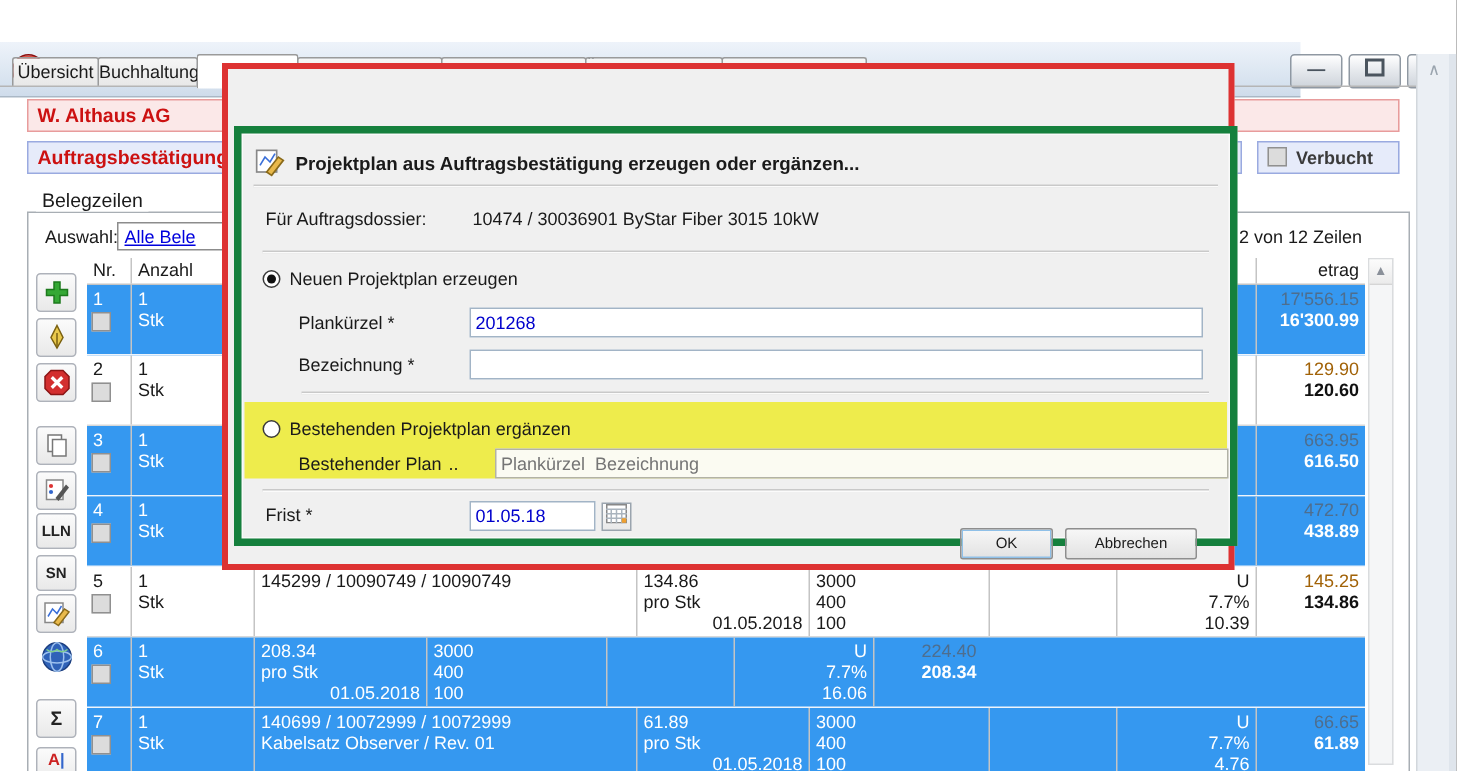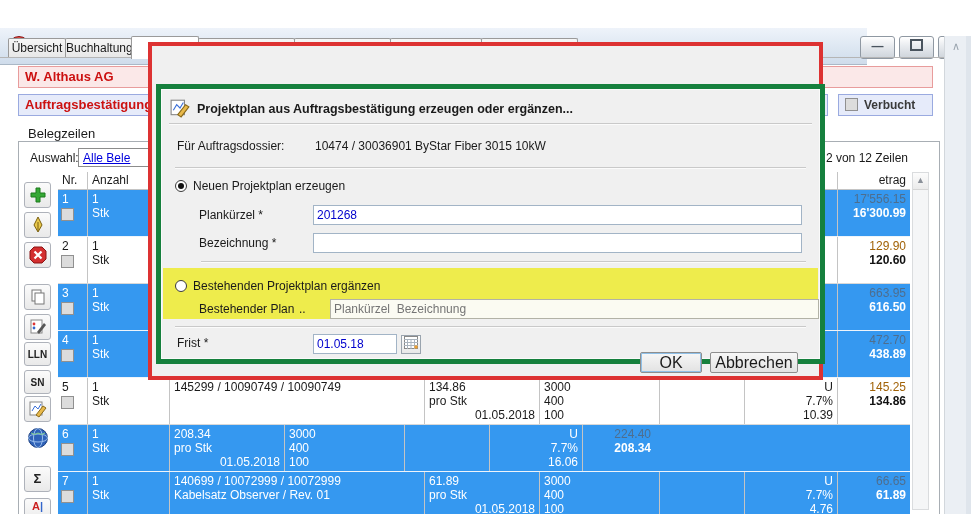--- a/index.html
+++ b/index.html
@@ -95,21 +95,21 @@
   .dinput{position:absolute;height:20px;box-sizing:border-box;border:1px solid #a2b4c6;background:#fff;
     font-family:"Liberation Sans",sans-serif;font-size:12px;color:#0000cc;padding:0 3px;}
   .radio{position:absolute;width:12px;height:12px;border:1px solid #3a3a3a;border-radius:50%;background:#fff;box-sizing:border-box;}
   .radio.on::after{content:"";position:absolute;left:2px;top:2px;width:6px;height:6px;border-radius:50%;background:#111;}
   #yellowband{position:absolute;left:2px;top:179px;width:655px;height:51px;background:#eeec4c;}
   #inp-existing{color:#a0a0a0;background:#fbfbf2;border:1px solid #b2b2a6;}
   #btn-cal{position:absolute;left:240px;top:246px;width:20px;height:19px;border:1px solid #9aa4ae;
     background:linear-gradient(#fdfdfd,#e8e8e8);box-sizing:border-box;text-align:center;}
   #dbuttons .btn{position:absolute;top:306px;height:21px;box-sizing:border-box;
     background:linear-gradient(#f7f7f7,#e2e2e2);border:1px solid #8e8e8e;border-radius:2px;
-    text-align:center;line-height:19px;font-size:16px;}
+    text-align:center;line-height:19px;font-size:10px;}
   #btn-ok{left:488px;width:62px;border:1px solid #2f6fad;box-shadow:0 0 0 1px #8fc0e8 inset;}
   #btn-cancel{left:558px;width:88px;}
 </style>
 </head>
 <body>
 
 <div id="app">
 
   <div id="titlebar">
     <div id="appbadge">4D</div>

